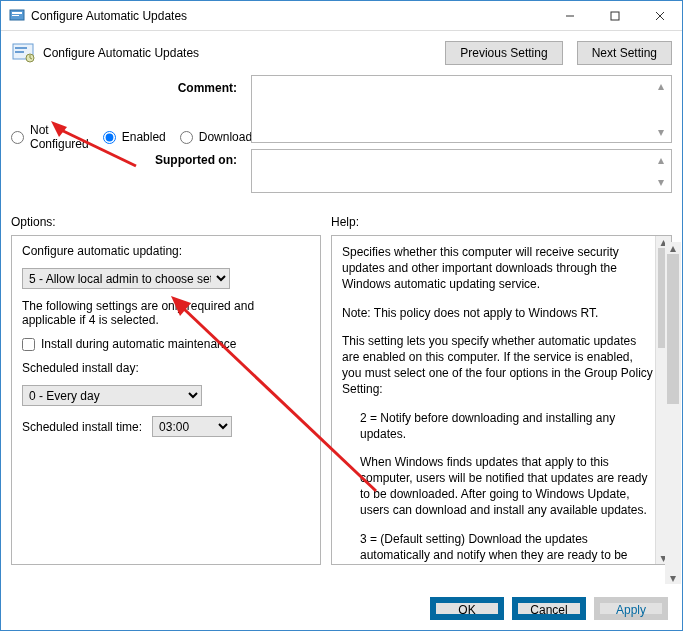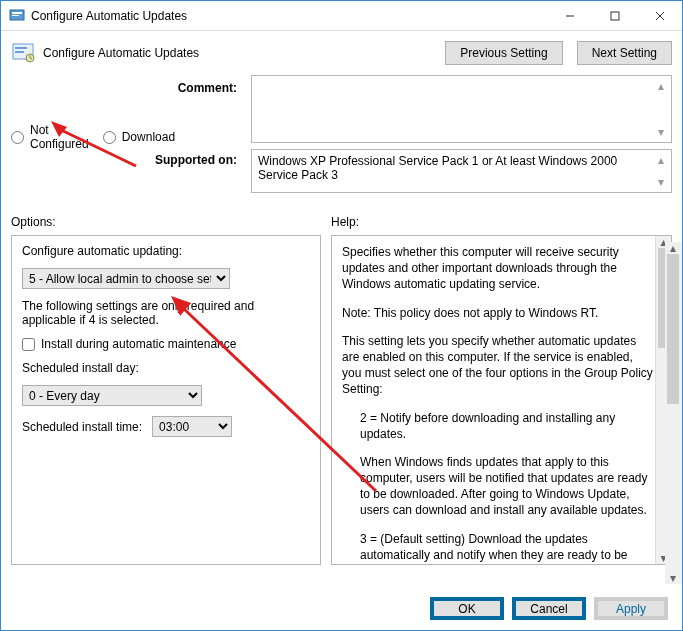--- a/index.html
+++ b/index.html
@@ -47,21 +47,21 @@
 .options-panel .select-small { width: 180px; }
 .options-panel .select-tiny { width: 80px; }
 .options-panel .chk-row { display: flex; align-items: center; gap: 6px; }
 .options-panel .row-inline { display: flex; align-items: center; gap: 10px; }
 
 .help-text p { margin-bottom: 12px; line-height: 1.35; }
 .help-text .indent { padding-left: 18px; }
 
 
 .bottom { position: absolute; bottom: 10px; right: 14px; display: flex; gap: 8px; }
-.bottom button { width: 74px; height: 23px; background: #e1e1e1; border: 4px solid #0369a1; }
+.bottom button { width: 74px; height: 23px; background: #e1e1e1; border: 6px solid #0369a1; }
 .bottom .disabled { color: #0369a1; border-color: #ccc; }
 
 
 .anno { position: absolute; pointer-events: none; }
 
 
 .outer-scroll { position: absolute; right: 1px; top: 241px; width: 16px; height: 342px; background: #f0f0f0; }
 .outer-scroll .thumb2 { position: absolute; left: 2px; right: 2px; top: 12px; height: 150px; background: #cdcdcd; }
 .outer-scroll .s-arrow { position:absolute; left:0; right:0; height:12px; display:flex;align-items:center;justify-content:center; color:#666; }
 </style>
@@ -106,35 +106,38 @@
   <button class="nav-btn">Next Setting</button>
 </div>
 
 <div class="top-area">
   <div class="radio-col">
     <label class="radio-row">
         <input type="radio" name="state" style="">
         <span>Not Configured</span>
       </label>
     <label class="radio-row">
+        <input type="radio" name="state" checked="" style="">
+        <span>Enabled</span>
+      </label>
+    <label class="radio-row">
         <input type="radio" name="state" style="">
         <span>Download</span>
       </label>
   </div>
   <div class="label-col">
     <div>Comment:</div>
     <div>Supported on:</div>
   </div>
   <div class="field-col">
     <div class="comment-box">
       <span class="scroll-arrow" style="top:2px">▴</span>
       <span class="scroll-arrow" style="bottom:2px">▾</span>
     </div>
     <div class="supported-box">
-      <span>Windows XP Professional Service Pack 1 or At least Windows 2000 Service Pack 3</span>
       <span class="scroll-arrow" style="top:2px">▴</span>
       <span class="scroll-arrow" style="bottom:2px">▾</span>
     </div>
   </div>
 </div>
 
 <div class="section-labels">
   <div class="opt-lbl">Options:</div>
   <div class="help-lbl">Help:</div>
 </div>

